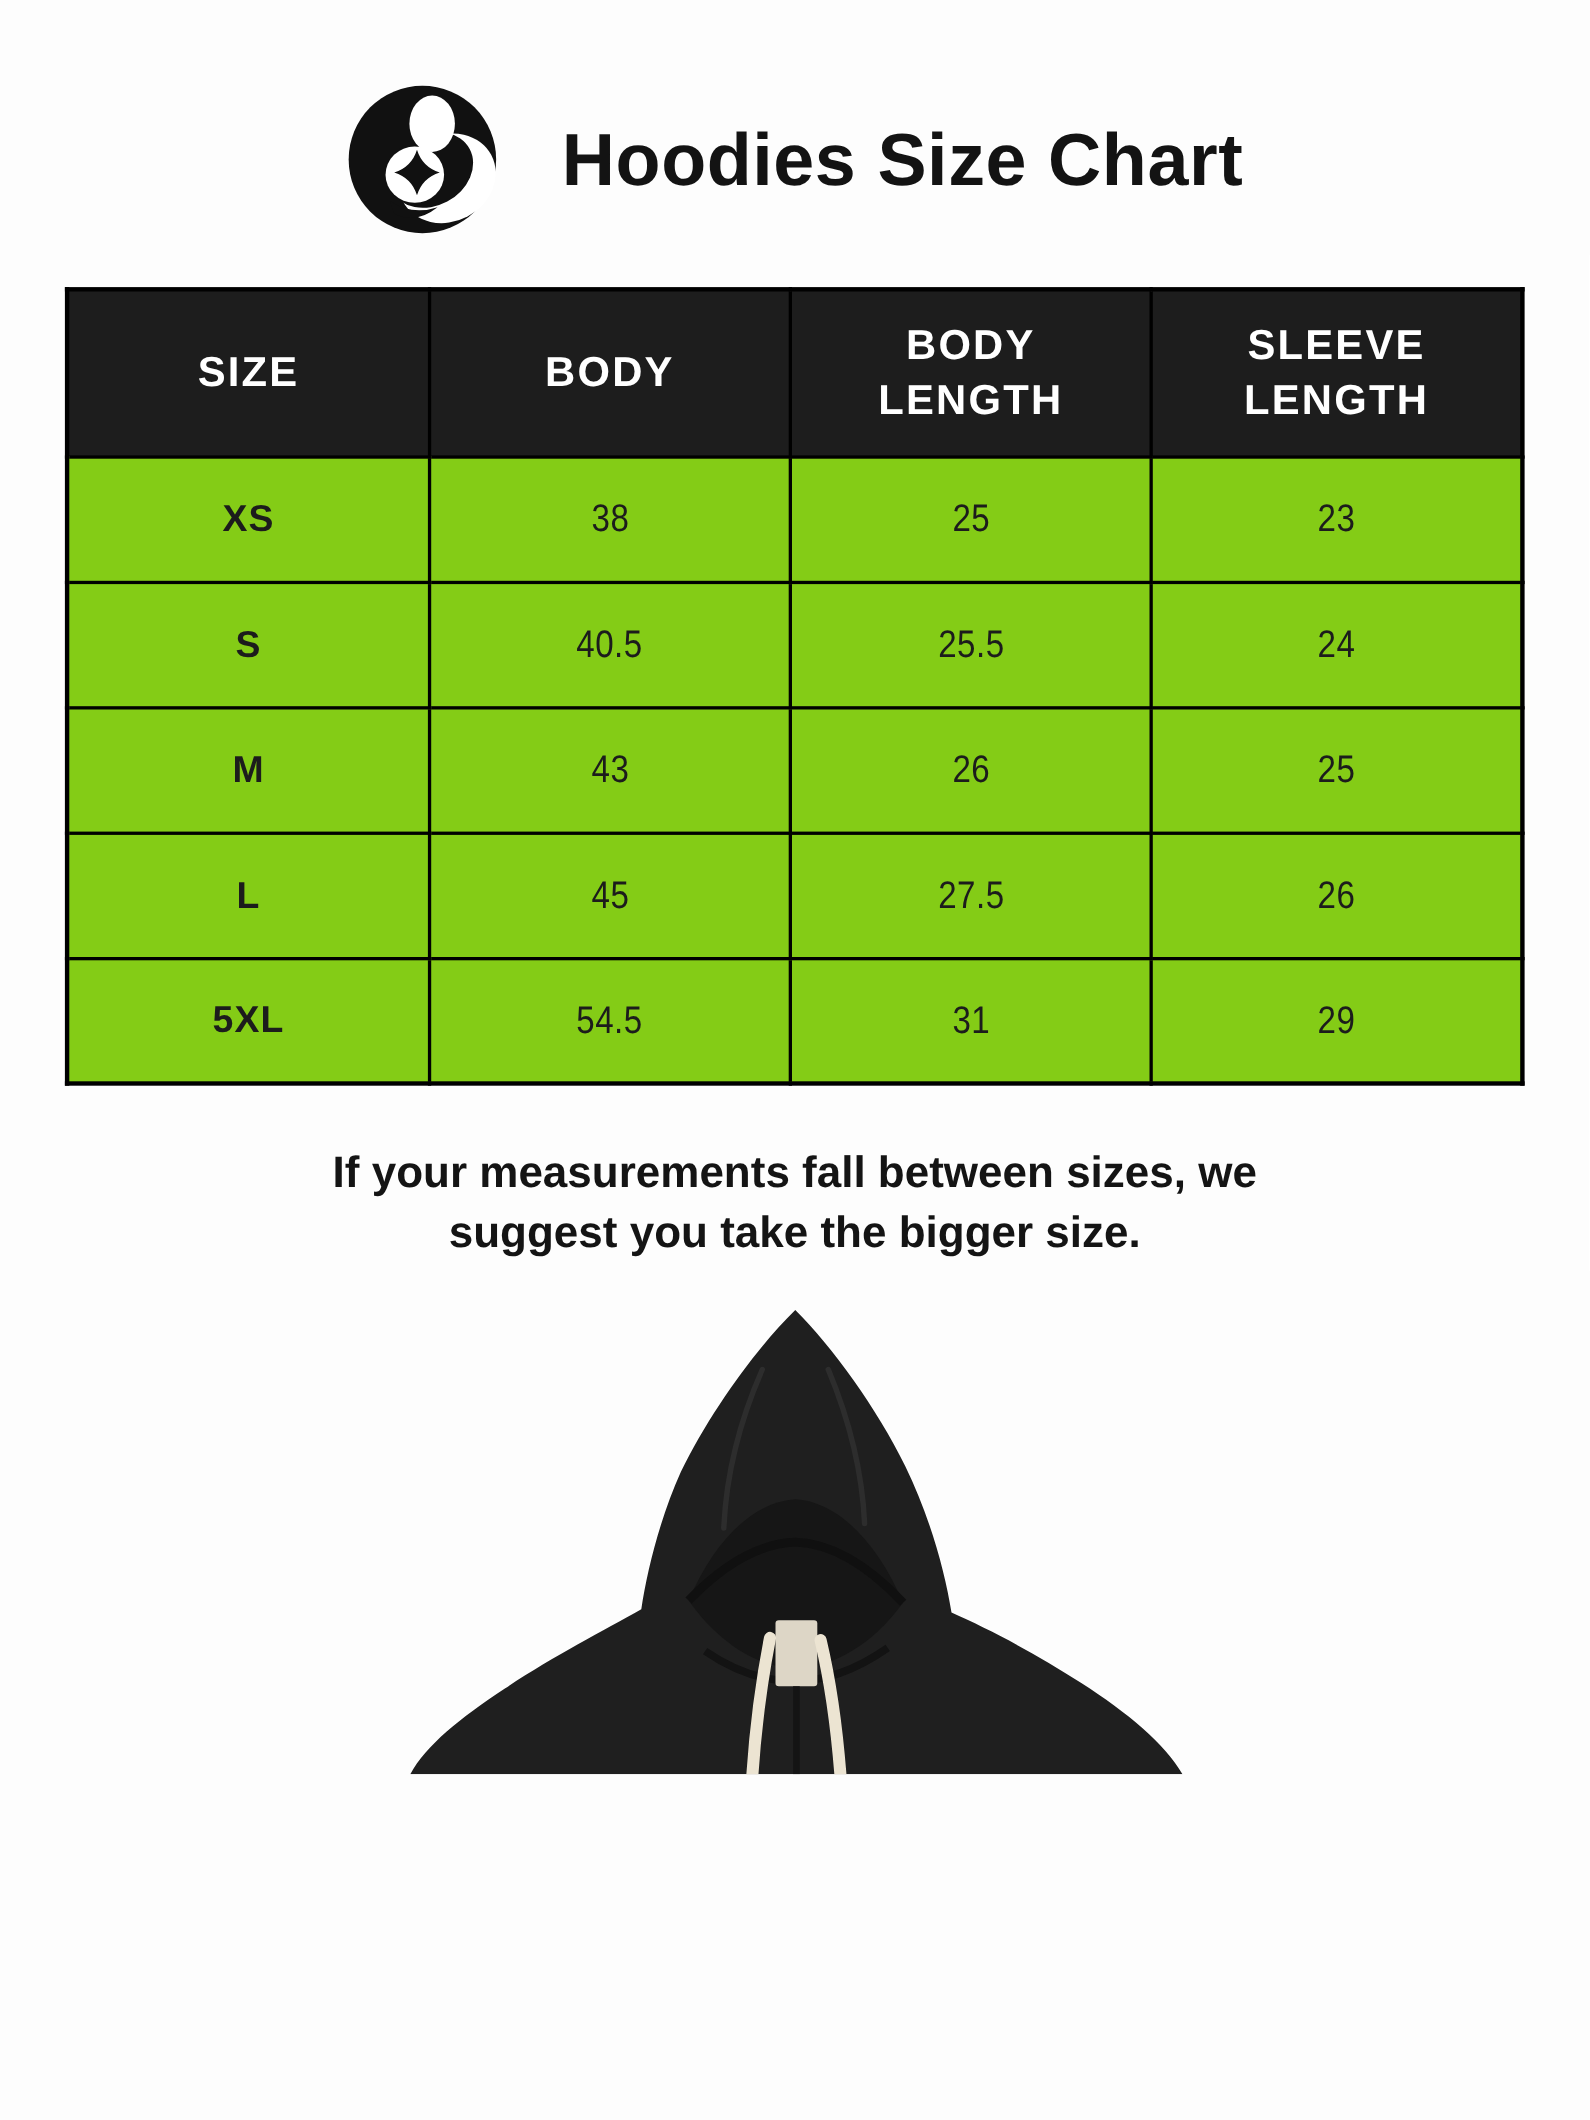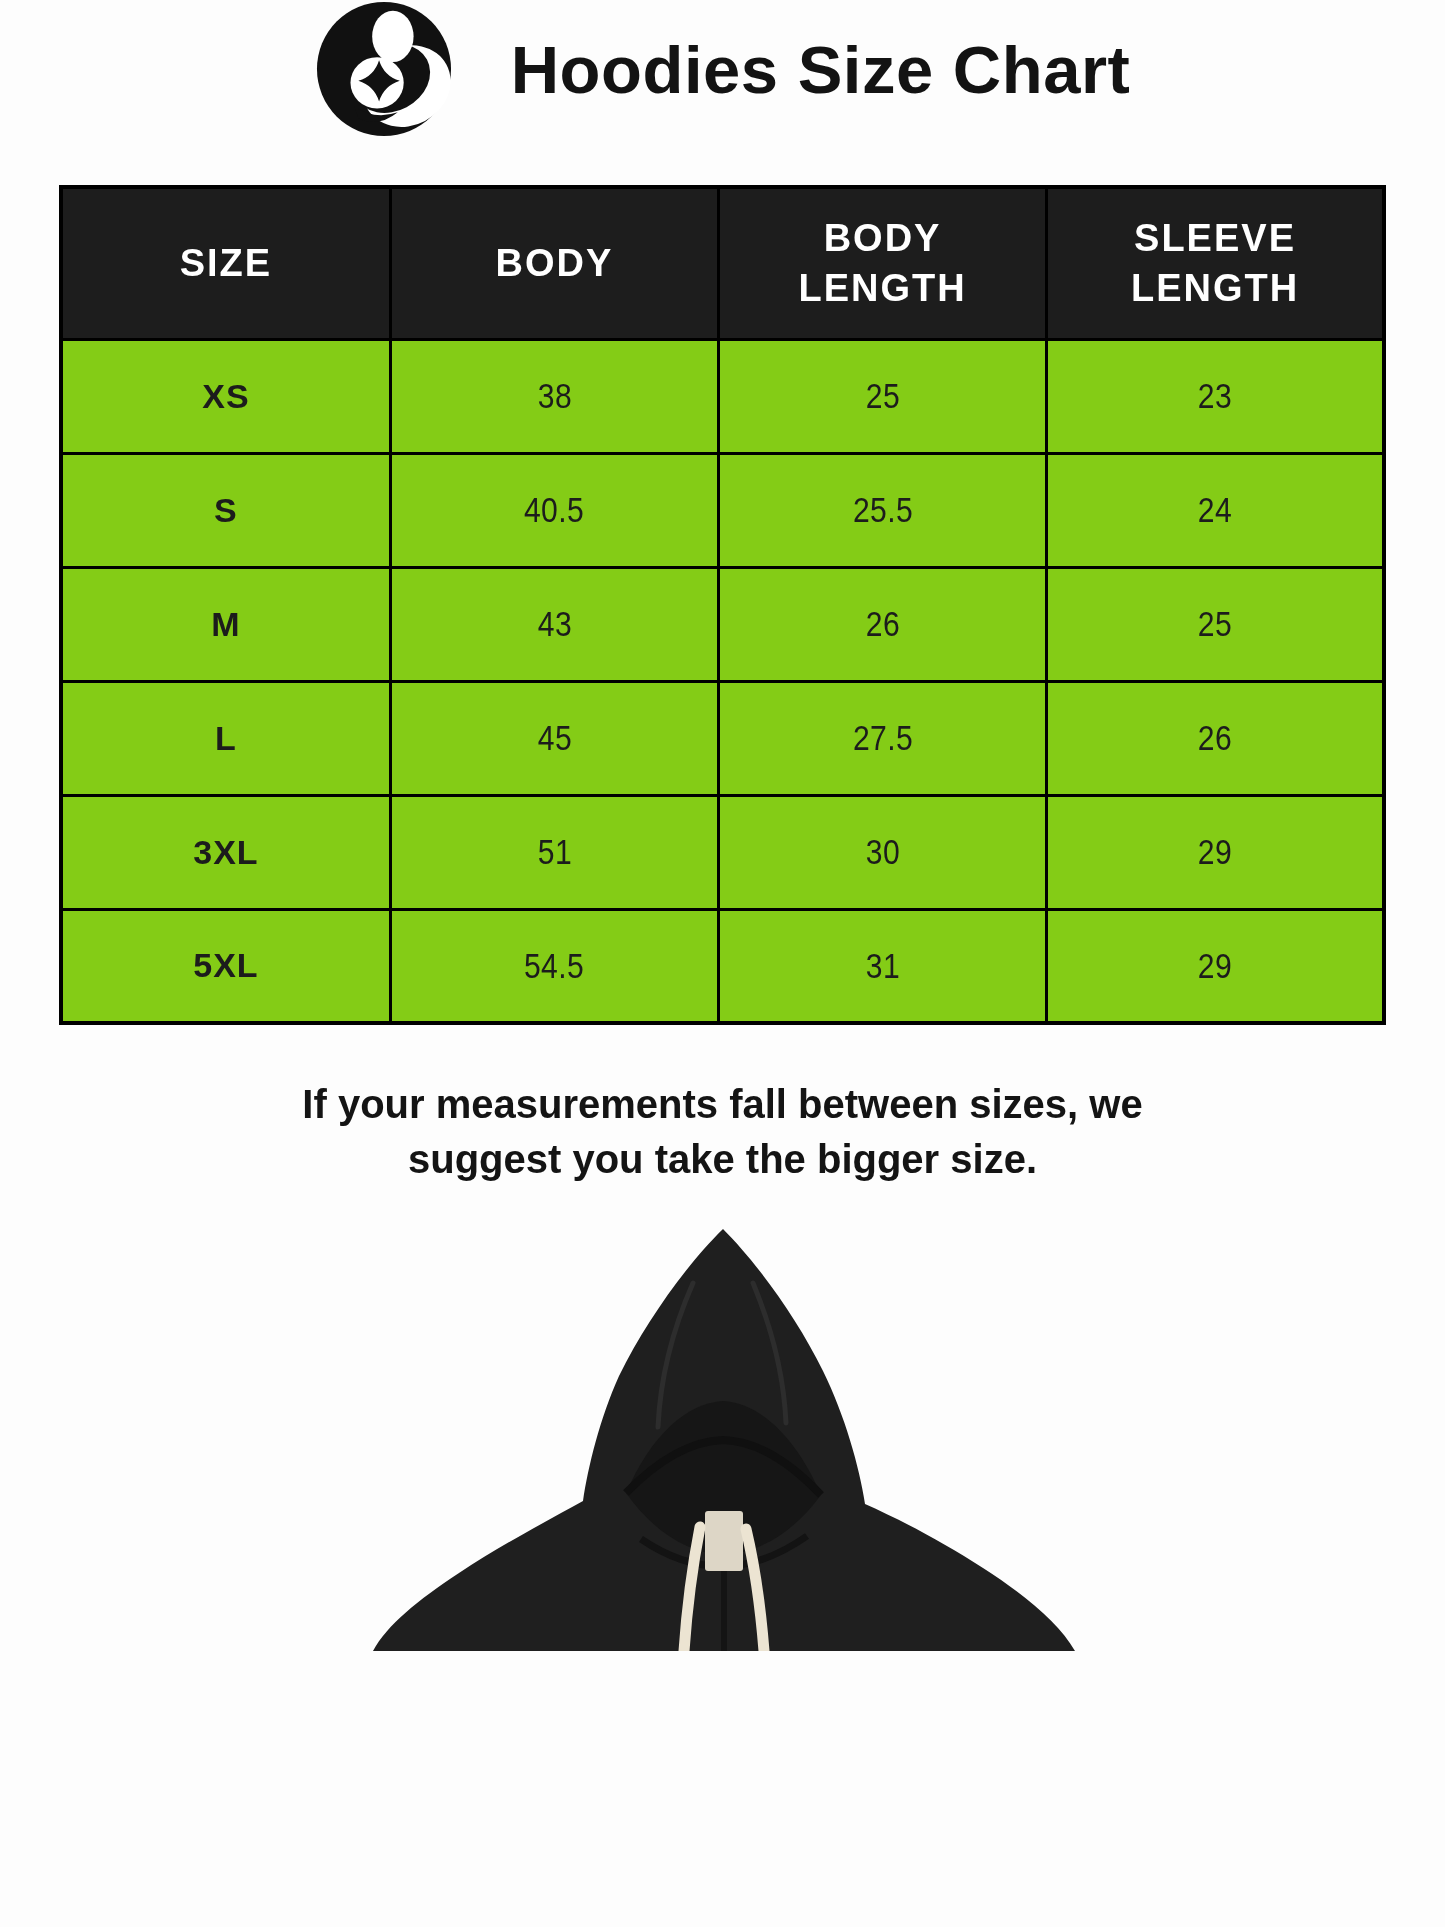--- a/index.html
+++ b/index.html
@@ -10,21 +10,21 @@
     margin:0 auto;
     background:#fdfdfd;
     overflow:hidden;
     font-family:"Liberation Sans", sans-serif;
     color:#141414;
   }
 
   
   .header {
     display:flex; align-items:center; justify-content:center;
-    gap:58px; 
+    gap:58px; padding-top:76px;
   }
   .logo { width:138px; height:138px; display:block; }
   .title {
     font-size:67px; font-weight:700; color:#131313;
     letter-spacing:0.5px; white-space:nowrap;
   }
 
   
   .size-table {
     width:1327px; margin:47px auto 0;
@@ -125,26 +125,20 @@
         <td><span class="num">26</span></td>
         <td><span class="num">25</span></td>
       </tr>
       <tr>
         <td class="size-cell">L</td>
         <td><span class="num">45</span></td>
         <td><span class="num">27.5</span></td>
         <td><span class="num">26</span></td>
       </tr>
       <tr>
-        <td class="size-cell">3XL</td>
-        <td><span class="num">51</span></td>
-        <td><span class="num">30</span></td>
-        <td><span class="num">29</span></td>
-      </tr>
-      <tr>
         <td class="size-cell">5XL</td>
         <td><span class="num">54.5</span></td>
         <td><span class="num">31</span></td>
         <td><span class="num">29</span></td>
       </tr>
     </tbody>
   </table>
 
   <p class="note">If your measurements fall between sizes, we suggest you take the bigger size.</p>
 

